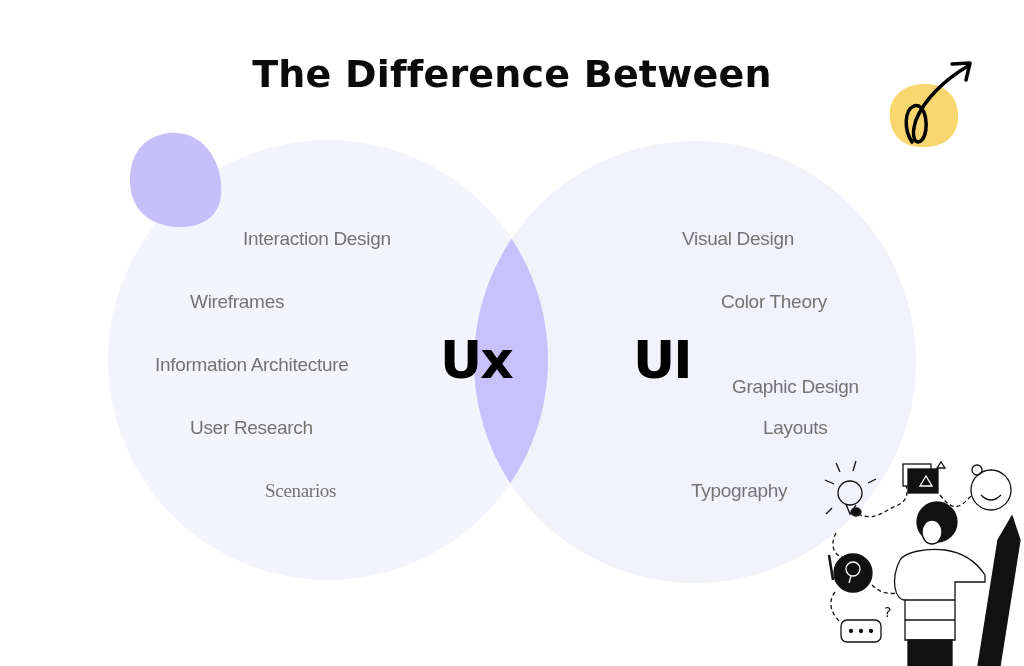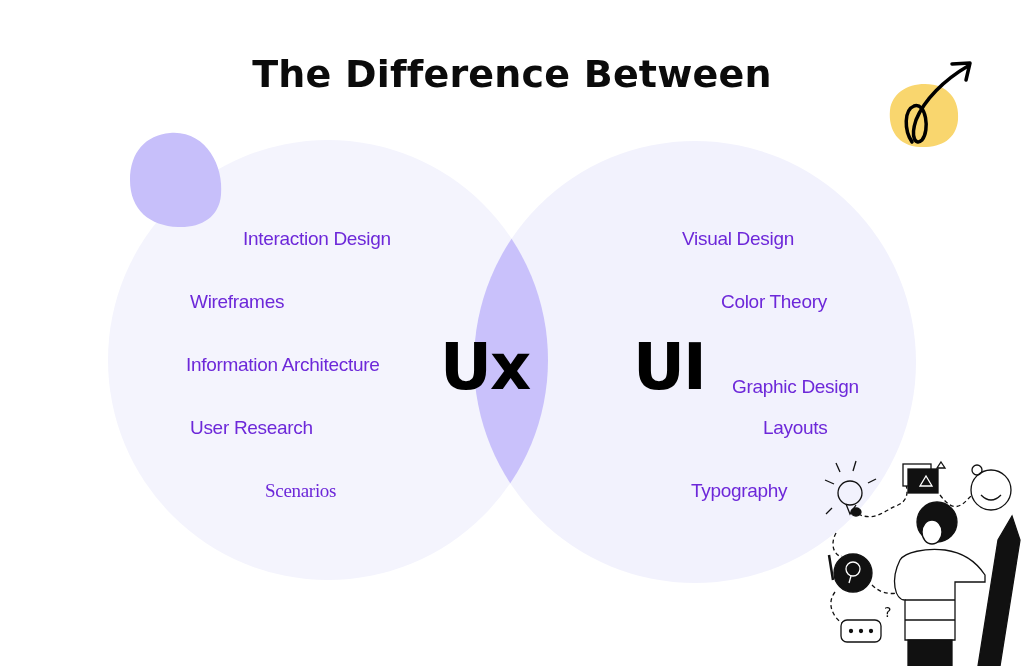--- a/index.html
+++ b/index.html
@@ -1,20 +1,20 @@
 <!DOCTYPE html>
 <html><head>
 <meta charset="utf-8">
 <style>
   html, body { margin: 0; padding: 0; }
   body { width: 1024px; height: 666px; background: #ffffff; position: relative; overflow: hidden; font-family: "Liberation Sans", sans-serif; }
   .title { position: absolute; left: 0; top: 52px; width: 1024px; text-align: center; font-size: 38px; font-weight: bold; color: #0b0b0b; letter-spacing: 0.2px; font-family: "DejaVu Sans", sans-serif; }
   svg.venn { position: absolute; left: 0; top: 0; }
-  .item { position: absolute; font-size: 19px; color: #6d28d9; white-space: nowrap; letter-spacing: -0.3px; font-family: "Liberation Sans", sans-serif; }
-  .big { position: absolute; font-size: 64px; font-weight: bold; color: #000; font-family: "DejaVu Sans", sans-serif; letter-spacing: -2px; }
+  .item { position: absolute; font-size: 19px; color: #737373; white-space: nowrap; letter-spacing: -0.3px; font-family: "Liberation Sans", sans-serif; }
+  .big { position: absolute; font-size: 52px; font-weight: bold; color: #000; font-family: "DejaVu Sans", sans-serif; letter-spacing: -2px; }
 </style>
 </head>
 <body>
 
 <svg class="venn" width="1024" height="666" viewBox="0 0 1024 666">
   <defs>
     <clipPath id="leftClip">
         <circle cx="328" cy="360" r="220"></circle>
       </clipPath>
   </defs>
@@ -77,21 +77,21 @@
   </g>
 </svg>
 
 <div class="title">The Difference Between</div>
 
 <div class="big" style="left:440px; top:330px;">Ux</div>
 <div class="big" style="left:588px; top:330px;margin-left:45px;">UI</div>
 
 <div class="item" style="left:243px; top:228px;">Interaction Design</div>
 <div class="item" style="left:190px; top:291px;">Wireframes</div>
-<div class="item" style="left:155px; top:354px;margin-left:31px;">Information Architecture</div>
+<div class="item" style="left:155px; top:354px;">Information Architecture</div>
 <div class="item" style="left:190px; top:417px;">User Research</div>
 <div class="item" style="left:265px; top:480px;font-family:Liberation Serif, serif;">Scenarios</div>
 
 <div class="item" style="left:682px; top:228px;">Visual Design</div>
 <div class="item" style="left:721px; top:291px;">Color Theory</div>
 <div class="item" style="left:732px; top:376px;text-align:center;">Graphic Design</div>
 <div class="item" style="left:763px; top:417px;">Layouts</div>
 <div class="item" style="left:691px; top:480px;text-align:center;">Typography</div>
 
 </body></html>

